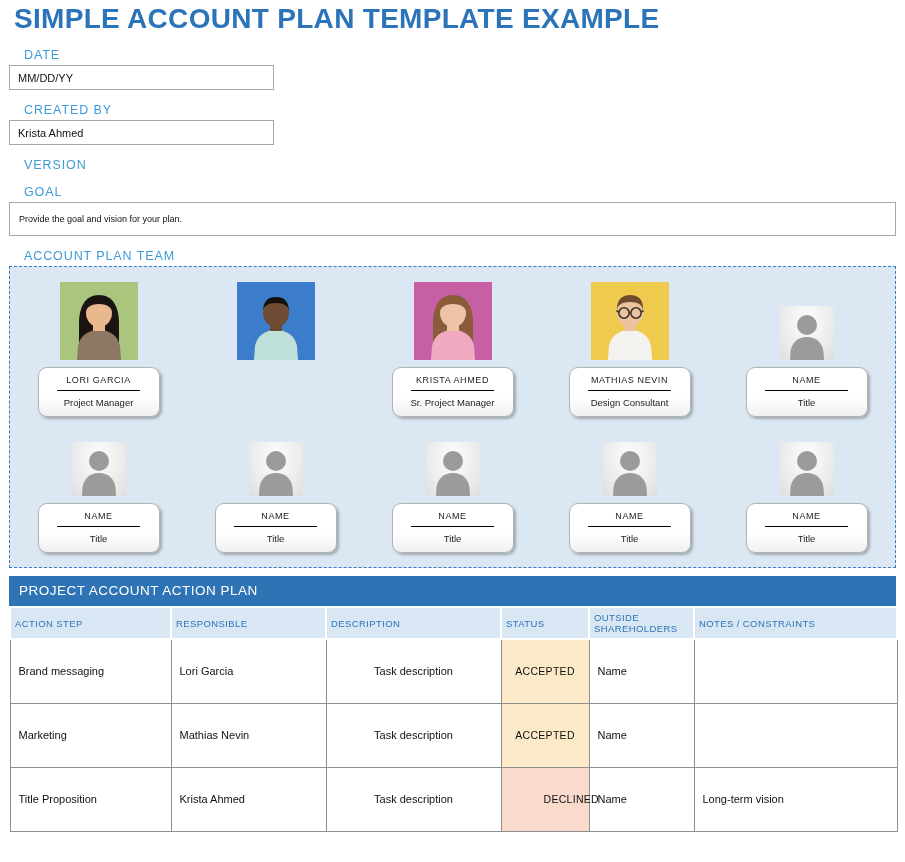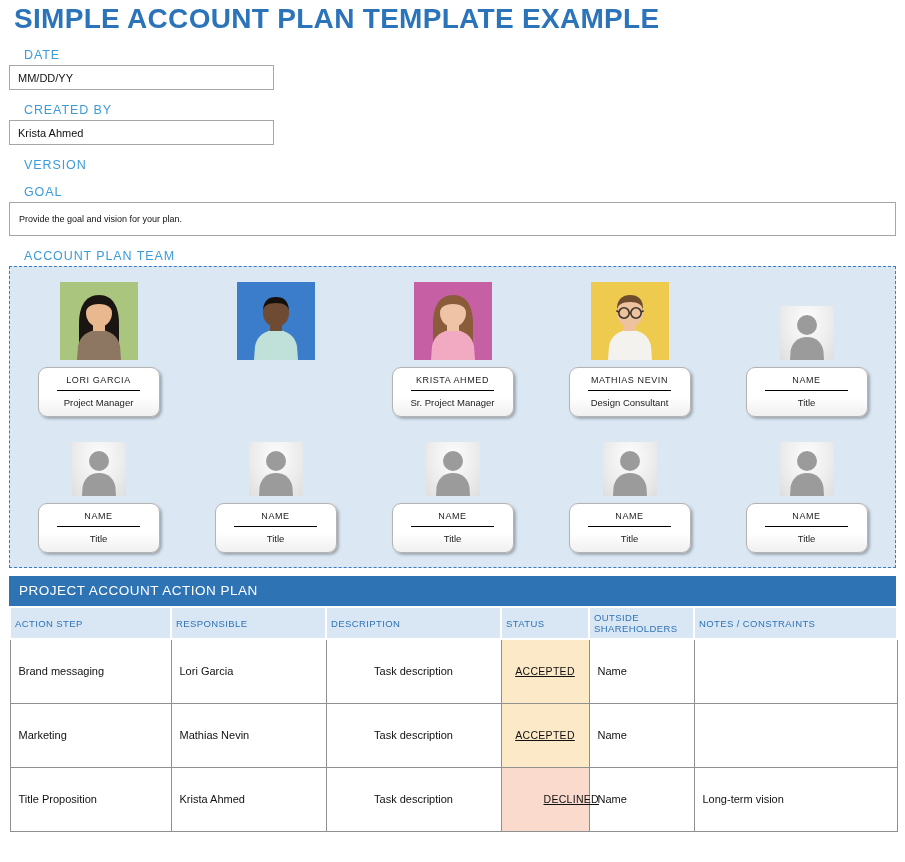--- a/index.html
+++ b/index.html
@@ -90,21 +90,21 @@
     border: 2px solid #fff;
     height: 32px; padding: 2px 4px; text-align: left;
   }
   table.plan td {
     border: 1px solid #8f8f8f;
     background: #fff;
     height: 64px; font-size: 11px; color: #111;
     padding: 2px 8px; vertical-align: middle; text-align: left;
   }
   table.plan td.c { text-align: center; }
-  table.plan td.status { text-align: center; font-size: 10.5px; letter-spacing: 0.3px; padding: 2px; text-decoration: underline; }
+  table.plan td.status { text-align: center; font-size: 10.5px; letter-spacing: 0.3px; padding: 2px; }
 </style>
 </head>
 <body>
 
 <div class="page">
 
   <h1 class="title">SIMPLE ACCOUNT PLAN TEMPLATE EXAMPLE</h1>
 
   <div class="f-label">DATE</div>
   <input class="f-input" readonly="" value="MM/DD/YY" style="">

